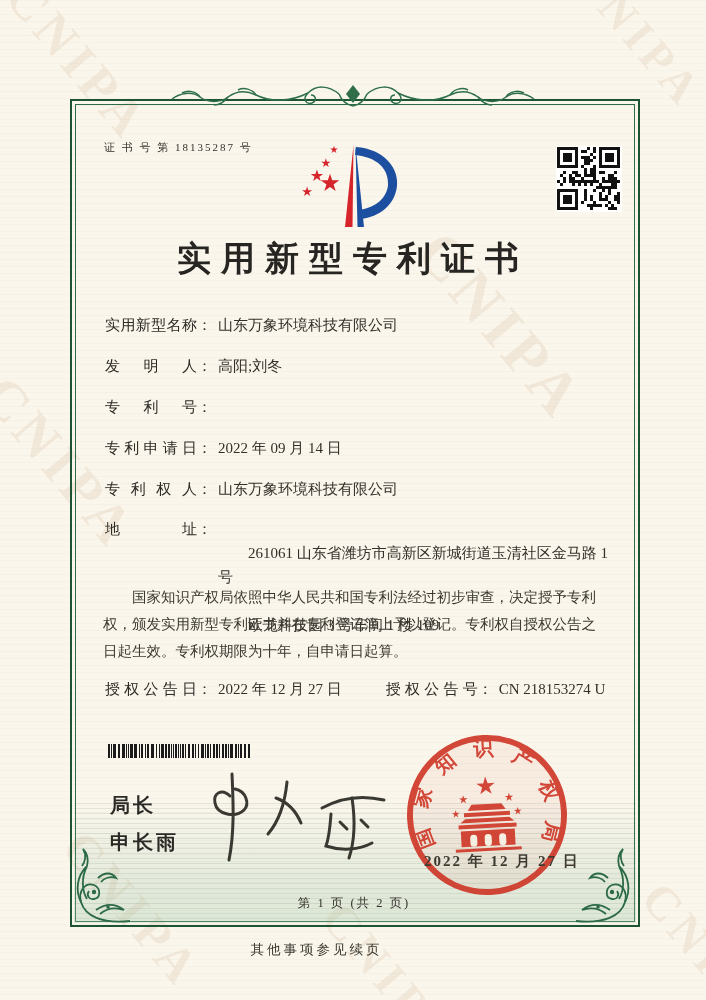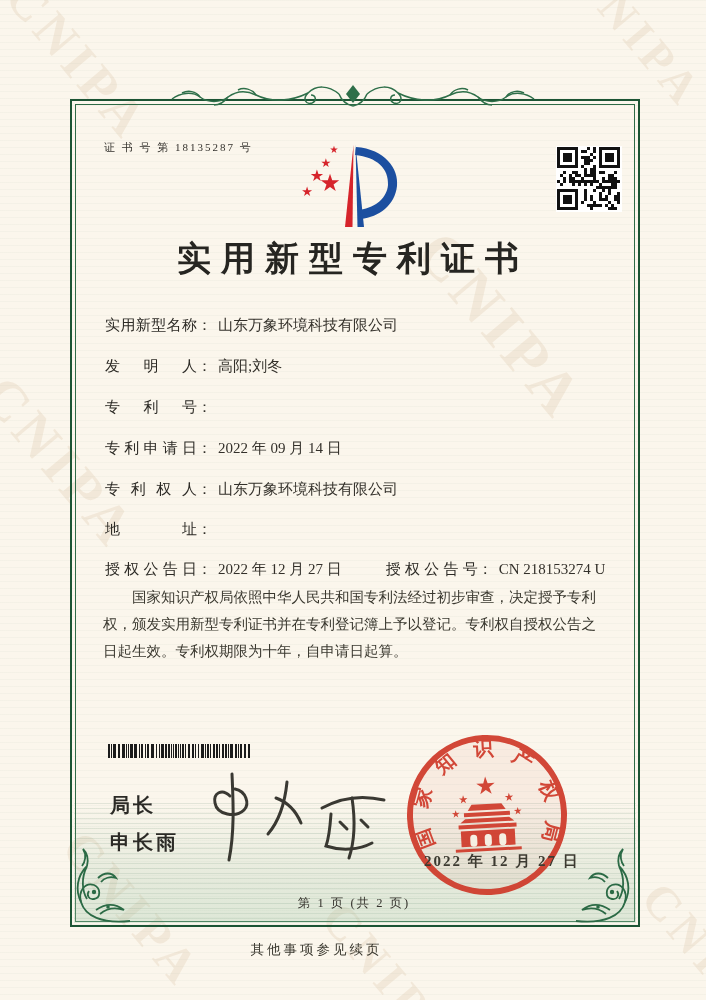--- a/index.html
+++ b/index.html
@@ -283,20 +283,24 @@
       <span class="val">2022 年 09 月 14 日</span>
     </div>
     <div class="f-row">
       <span class="lbl">专利权人</span>
         <span class="colon">：</span>
       <span class="val">山东万象环境科技有限公司</span>
     </div>
     <div class="f-row addr">
       <span class="lbl">地址</span>
         <span class="colon">：</span>
+      <span class="val">
+        <span>261061 山东省潍坊市高新区新城街道玉清社区金马路 1 号</span><br>
+        <span>欧龙科技园 3 号车间 1 楼 109</span>
+      </span>
     </div>
     <div class="f-row">
       <span class="lbl">授权公告日</span>
         <span class="colon">：</span>
       <span class="val">2022 年 12 月 27 日</span>
       <span class="pair2">
         <span class="lbl">授权公告号</span>
           <span class="colon">：</span>
         <span class="val">CN 218153274 U</span>
       </span>

